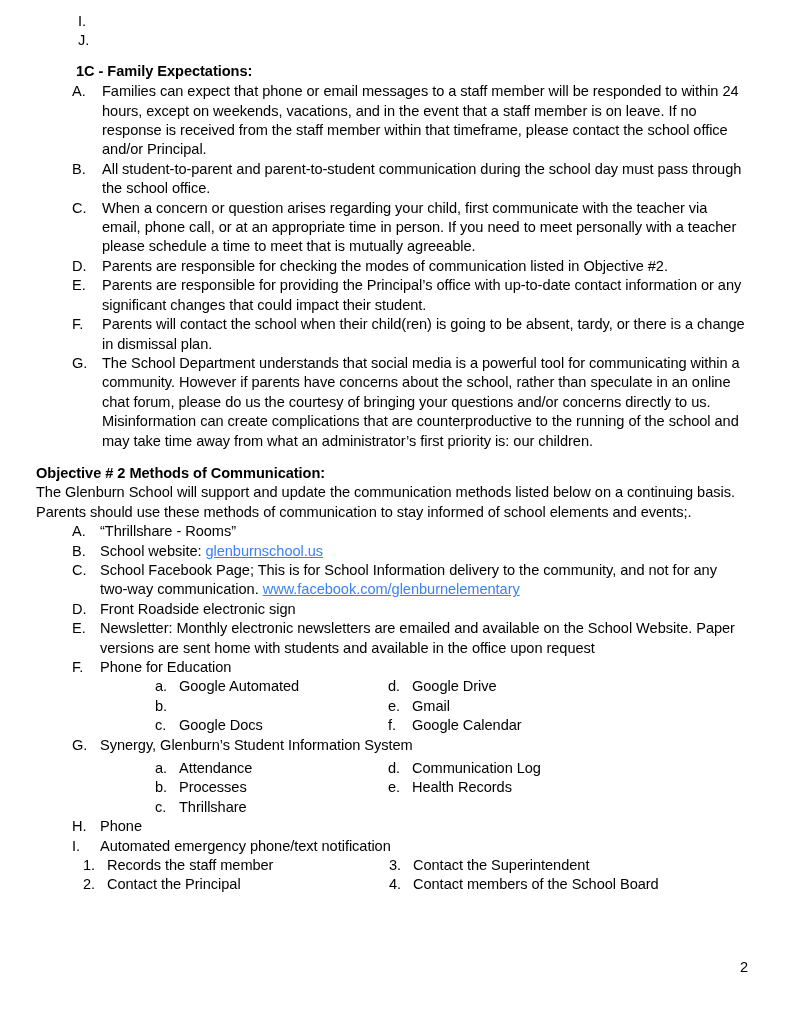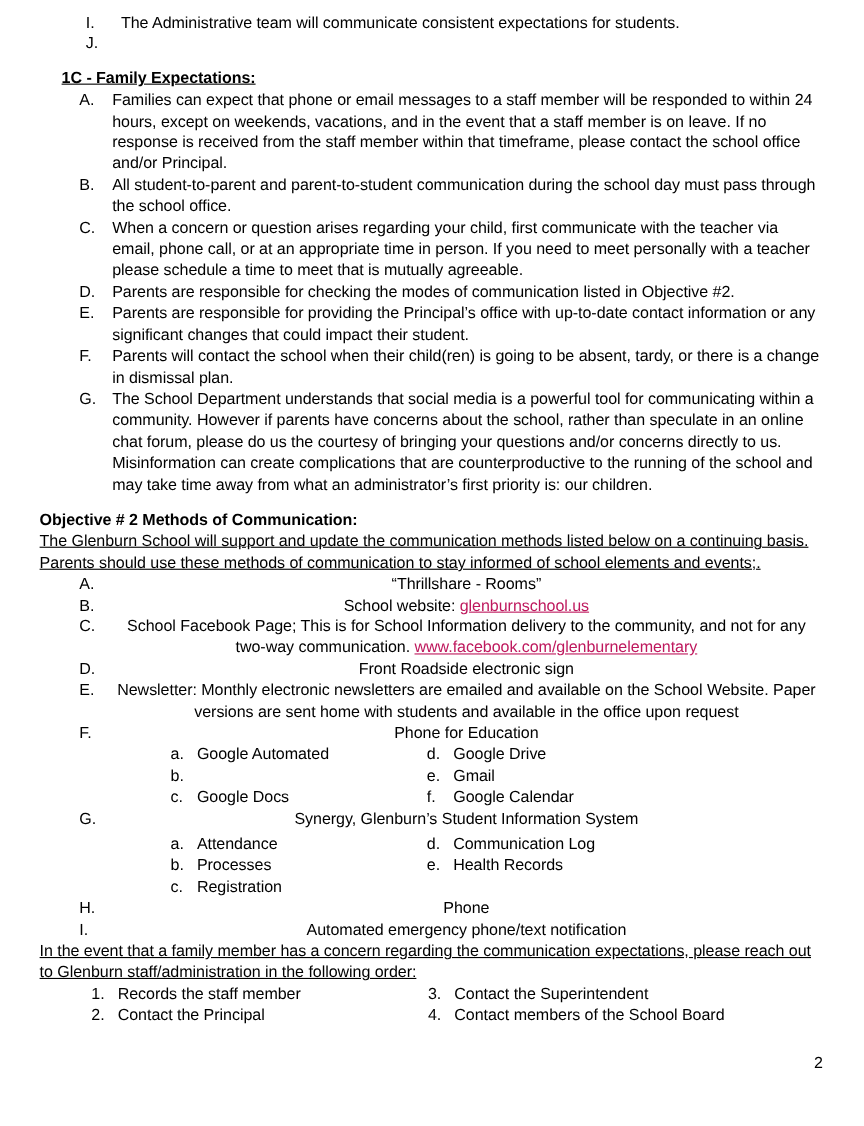--- a/index.html
+++ b/index.html
@@ -33,37 +33,35 @@
     line-height: 19.4px;
     letter-spacing: -0.05px;
   }
   
   .heading {
     font-weight: bold;
     margin: 0;
     padding: 0;
   }
   .heading-1c {
-    margin-left: 20px;
+    margin-left: 40px;
     margin-top: 11px;
     margin-bottom: 1px;
-    text-decoration: underline;
   }
   .heading-objective {
     margin-top: 13px;
     margin-bottom: 0px;
   }
   .heading-objective .underlined {
     text-underline-offset: 2px;
   }
   
   .body-text {
     margin: 0;
     padding: 0;
-    text-decoration: underline;
   }
   
   ol.lvl-alpha-upper,
   ol.lvl-alpha-lower,
   ol.lvl-num {
     margin: 0;
     padding: 0;
     list-style: none;
   }
   li.row {
@@ -84,21 +82,21 @@
     padding: 0;
   }
   
   .group-top .marker { width: 32px; margin-left: 42px; }
   .group-top .list-item-text { padding-right: 0px; }
 
   .group-1c .marker { width: 30px; margin-left: 36px; }
   .group-1c .list-item-text { padding-right: 0px; }
 
   .group-obj2 .marker { width: 28px; margin-left: 36px; }
-  .group-obj2 .list-item-text { padding-right: 0px; text-align: center; }
+  .group-obj2 .list-item-text { padding-right: 0px; }
 
   
   .subgrid {
     display: flex;
     flex-direction: row;
     margin: 0;
     padding: 0;
   }
   .subcol-left { width: 330px; flex: 0 0 330px; }
   .subcol-right { flex: 1 1 auto; }
@@ -110,42 +108,41 @@
     display: flex;
     flex-direction: row;
   }
   .numcol-left { width: 353px; flex: 0 0 353px; }
   .numcol-right { flex: 1 1 auto; }
   .numcol-left ol .marker { width: 24px; margin-left: 47px; }
   .numcol-right ol .marker { width: 24px; margin-left: 0px; }
 
   
   a.doc-link {
-    color: #be185d;
+    color: #3b82f6;
     text-decoration: underline;
     text-underline-offset: 1px;
   }
   
   .page-num {
     position: absolute;
     right: 37px;
     top: 958px;
     text-align: right;
   }
   .spacer-xs { height: 4px; }
 </style>
 </head>
 <body>
 
 <div class="page">
 
   <ol class="lvl-alpha-upper group-top">
     <li class="row">
       <span class="marker">I.</span>
-      <span class="list-item-text">The Administrative team will communicate consistent expectations for students.</span>
     </li>
     <li class="row">
       <span class="marker">J.</span>
     </li>
   </ol>
 
   <div class="heading heading-1c">1C - Family Expectations:</div>
 
   <ol class="lvl-alpha-upper group-1c">
     <li class="row">
@@ -258,21 +255,21 @@
         <li class="row">
           <span class="marker">a.</span>
           <span class="list-item-text">Attendance</span>
         </li>
         <li class="row">
           <span class="marker">b.</span>
           <span class="list-item-text">Processes</span>
         </li>
         <li class="row">
           <span class="marker">c.</span>
-          <span class="list-item-text">Registration</span>
+          <span class="list-item-text">Thrillshare</span>
         </li>
       </ol>
     </div>
     <div class="subcol-right">
       <ol class="lvl-alpha-lower">
         <li class="row">
           <span class="marker">d.</span>
           <span class="list-item-text">Communication Log</span>
         </li>
         <li class="row">
@@ -288,21 +285,20 @@
       <span class="marker">H.</span>
       <span class="list-item-text">Phone</span>
     </li>
     <li class="row">
       <span class="marker">I.</span>
       <span class="list-item-text">Automated emergency phone/text notification</span>
     </li>
   </ol>
 
 
-  <div class="body-text">In the event that a family member has a concern regarding the communication expectations, please reach out to Glenburn staff/administration in the following order:</div>
 
   <div class="numgrid">
     <div class="numcol-left">
       <ol class="lvl-num">
         <li class="row">
           <span class="marker">1.</span>
           <span class="list-item-text">Records the staff member</span>
         </li>
         <li class="row">
           <span class="marker">2.</span>

